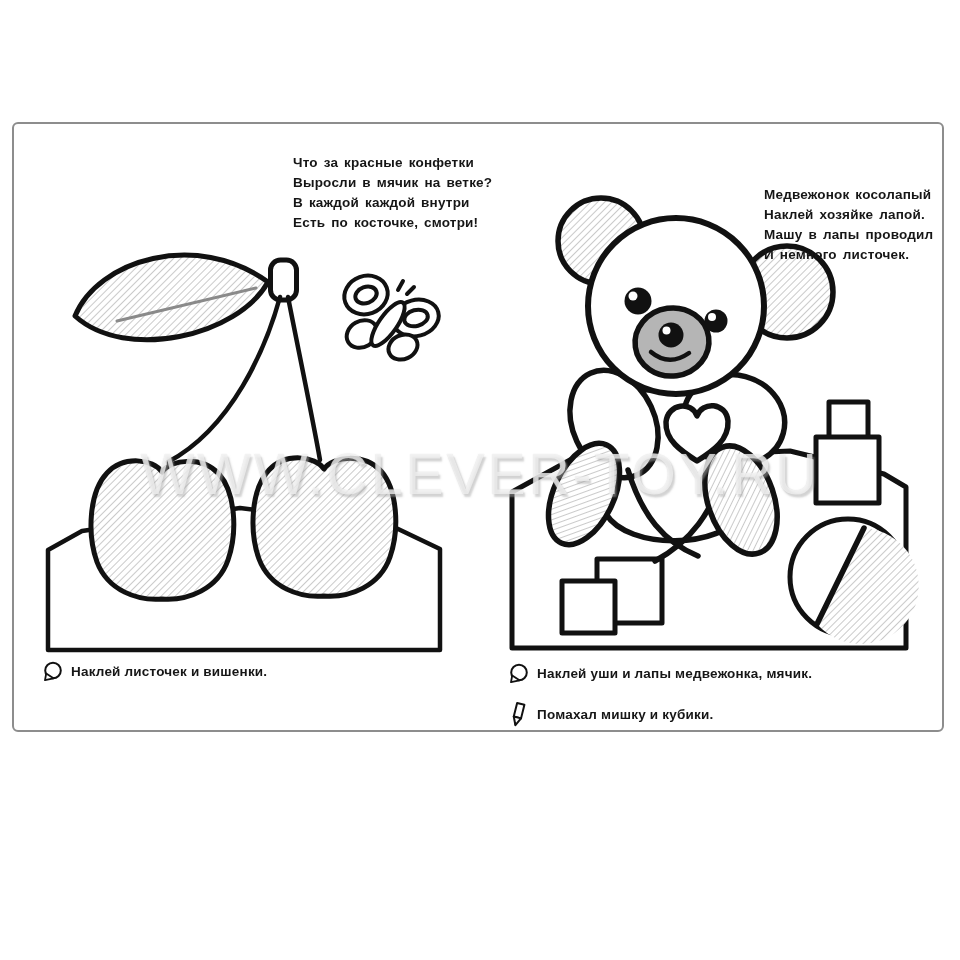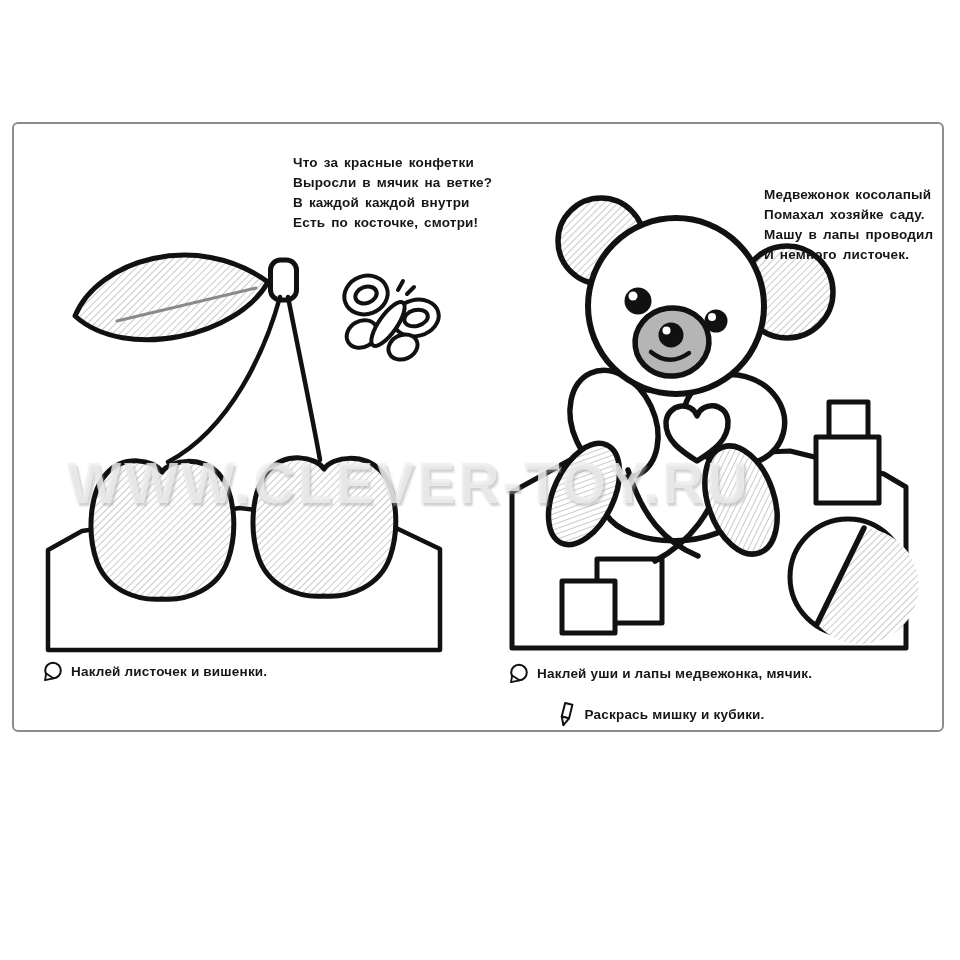--- a/index.html
+++ b/index.html
@@ -8,29 +8,29 @@
   .page-border{position:absolute;left:12px;top:122px;width:932px;height:610px;
                border:2px solid #8d8d8d;border-radius:6px;background:#fff;box-sizing:border-box;}
   .art{position:absolute;left:0;top:0;width:960px;height:960px;}
   .poem{position:absolute;font-size:13.5px;font-weight:bold;color:#161616;
         line-height:20px;letter-spacing:.2px;word-spacing:2px;white-space:nowrap;}
   .poem span{display:block;}
   .poem-left{left:293px;top:153px;}
   .poem-right{left:764px;top:153px;margin-top:32px;}
   .tasks{position:absolute;display:flex;flex-direction:column;gap:16px;}
   .tasks-left{left:42px;top:659px;}
-  .tasks-right{left:508px;top:661px;align-items:center;}
+  .tasks-right{left:508px;top:661px;}
   .task-row{display:flex;align-items:center;gap:8px;height:25px;}
   .task-row .ticon{flex:0 0 auto;display:block;}
   .task-label{font-size:13.5px;font-weight:bold;color:#161616;letter-spacing:.2px;white-space:nowrap;}
-  .watermark{position:absolute;left:0;top:441px;width:818px;text-align:center;
-             font-size:57px;font-weight:bold;letter-spacing:3px;
+  .watermark{position:absolute;left:0;top:441px;width:960px;text-align:center;
+             font-size:57px;font-weight:normal;letter-spacing:3px;
              color:rgba(255,255,255,0.62);
              text-shadow:2px 3px 2px rgba(168,168,168,0.5), 0 0 1px rgba(185,185,185,0.55);
-             pointer-events:none;margin-top:9px;}
+             pointer-events:none;}
 </style>
 </head>
 <body>
 
 <div class="canvas">
 
   <div class="page-border"></div>
 
   <svg class="art" viewBox="0 0 960 960">
     <defs>
@@ -110,21 +110,21 @@
 
   <div class="poem poem-left">
     <span>Что за красные конфетки</span>
     <span>Выросли в мячик на ветке?</span>
     <span>В каждой каждой внутри</span>
     <span>Есть по косточке, смотри!</span>
   </div>
 
   <div class="poem poem-right">
     <span>Медвежонок косолапый</span>
-    <span>Помахал хозяйке саду.</span>
+    <span>Наклей хозяйке лапой.</span>
     <span>Машу в лапы проводил</span>
     <span>И немного листочек.</span>
   </div>
 
   <div class="tasks tasks-left">
     <div class="task-row">
       <svg class="ticon" width="21" height="21" viewBox="0 0 21 21">
         <circle cx="11" cy="9.5" r="7.8" fill="#ffffff" stroke="#111111" stroke-width="2"></circle>
         <path d="M4.2,12.5 L11.5,17.3 L3,19.2 Z" fill="#ffffff" stroke="#111111" stroke-width="1.8" stroke-linejoin="round"></path>
       </svg>
@@ -141,17 +141,17 @@
       <span class="task-label">Наклей уши и лапы медвежонка, мячик.</span>
     </div>
     <div class="task-row">
       <svg class="ticon" width="21" height="27" viewBox="0 0 21 27">
         <g transform="rotate(14 10 13)" fill="#ffffff" stroke="#111111" stroke-width="2" stroke-linejoin="round">
           <rect x="6.5" y="2.5" width="7.5" height="14"></rect>
           <path d="M6.5,16.5 L10.2,24.5 L14,16.5 Z"></path>
           <path d="M9.2,21.6 L10.2,24.5" stroke-width="1.6"></path>
         </g>
       </svg>
-      <span class="task-label">Раскрась мишку и кубики.</span>
+      <span class="task-label">Помахал мишку и кубики.</span>
     </div>
   </div>
 
 </div>
 
 </body></html>

